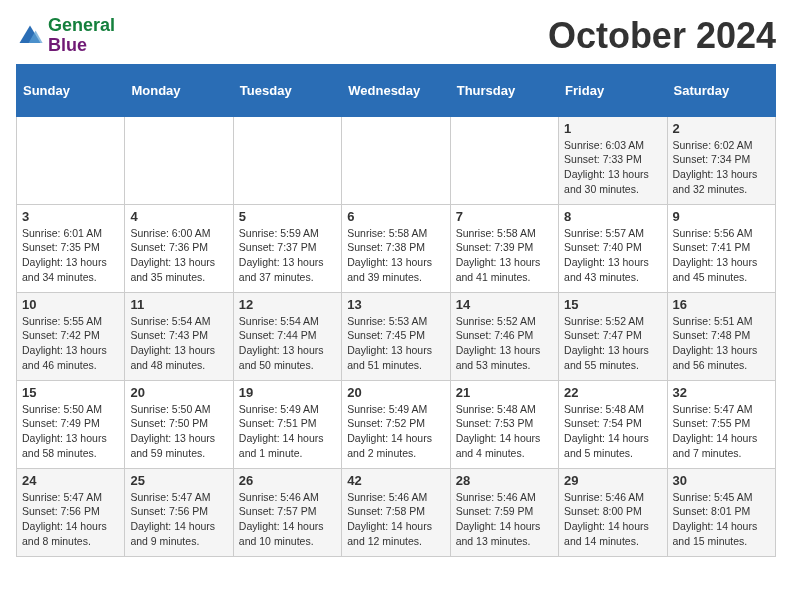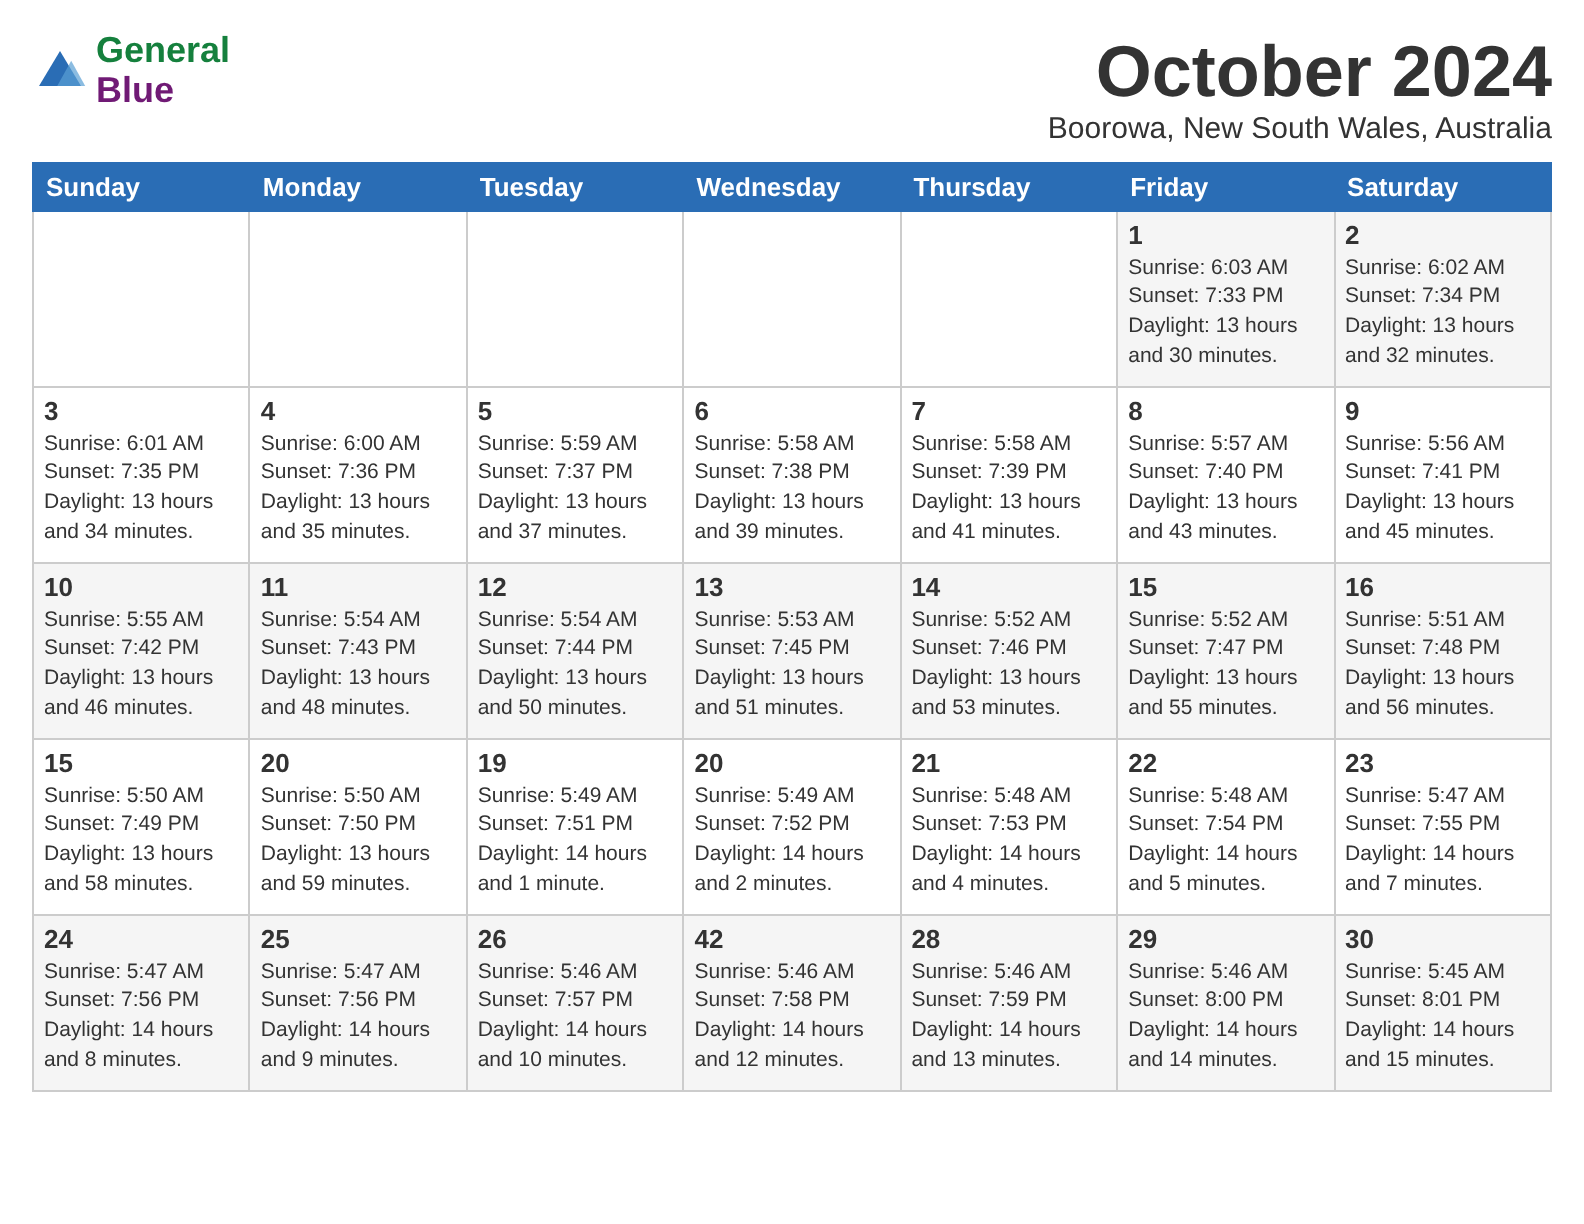--- a/index.html
+++ b/index.html
@@ -47,21 +47,21 @@
     }
     .calendar {
       width: 100%;
       border-collapse: collapse;
       font-size: 11px;
     }
     .calendar thead tr th {
       background-color: #2a6db5;
       color: #fff;
       text-align: left;
-      padding: 4px 6px;
+      padding: 18px 6px;
       font-size: 13px;
       font-weight: bold;
       border: 1px solid #2a6db5;
     }
     .calendar tbody tr td {
       border: 1px solid #ccc;
       vertical-align: top;
       padding: 4px 5px;
       width: calc(100% / 7);
       height: 88px;
@@ -98,21 +98,20 @@
       <polygon points="20,5 35,30 5,30" fill="#2a6db5"></polygon>
       <polygon points="28,12 38,30 18,30" fill="#5a9fd4" opacity="0.7"></polygon>
     </svg>
     <div class="logo-text">
       <span class="general">General</span><br>
       <span class="blue">Blue</span>
     </div>
   </div>
   <div class="title-block">
     <div class="month-title">October 2024</div>
-    <div class="subtitle">Boorowa, New South Wales, Australia</div>
   </div>
 </div>
 
 <table class="calendar">
   <thead>
     <tr>
     <th>Sunday</th>
         <th>Monday</th>
         <th>Tuesday</th>
         <th>Wednesday</th>
@@ -216,21 +215,21 @@
         </td>
         <td>
           <span class="day-num">21</span>
           <div class="day-detail">Sunrise: 5:48 AM<br>Sunset: 7:53 PM<br>Daylight: 14 hours<br>and 4 minutes.</div>
         </td>
         <td>
           <span class="day-num">22</span>
           <div class="day-detail">Sunrise: 5:48 AM<br>Sunset: 7:54 PM<br>Daylight: 14 hours<br>and 5 minutes.</div>
         </td>
         <td>
-          <span class="day-num">23</span>
+          <span class="day-num">32</span>
           <div class="day-detail">Sunrise: 5:47 AM<br>Sunset: 7:55 PM<br>Daylight: 14 hours<br>and 7 minutes.</div>
         </td>
       </tr>
       <tr>
         <td>
           <span class="day-num">24</span>
           <div class="day-detail">Sunrise: 5:47 AM<br>Sunset: 7:56 PM<br>Daylight: 14 hours<br>and 8 minutes.</div>
         </td>
         <td>
           <span class="day-num">25</span>

